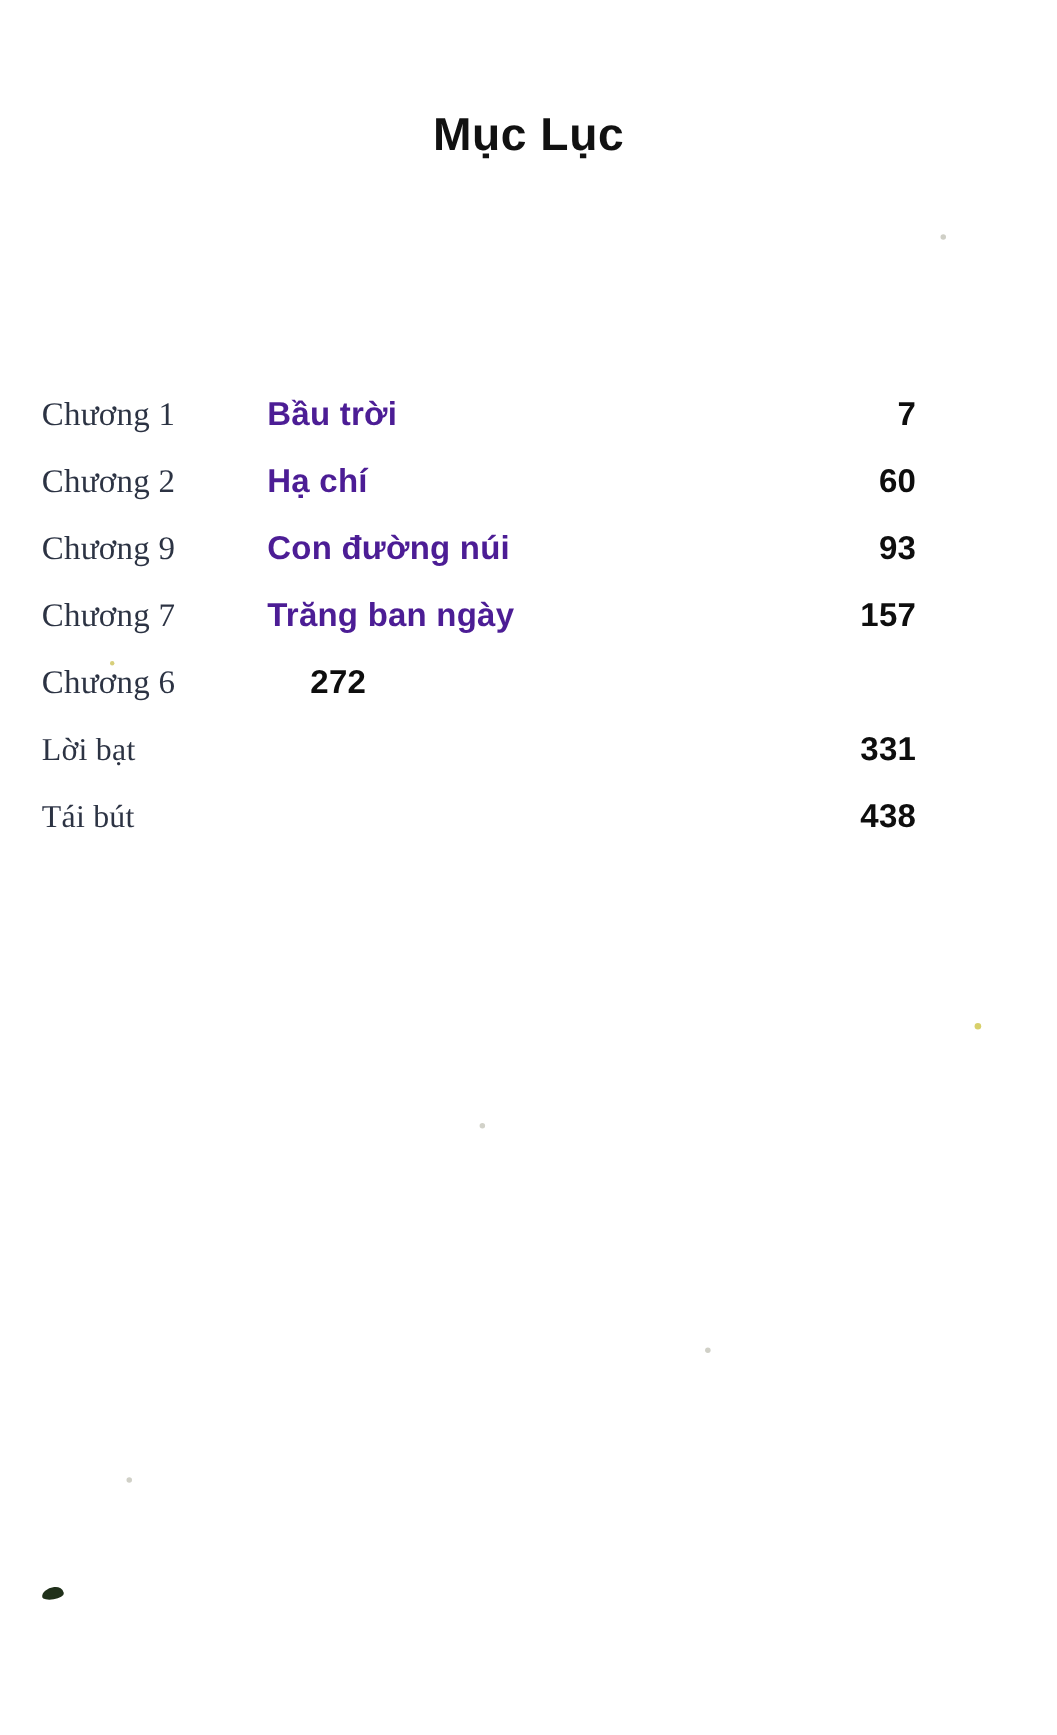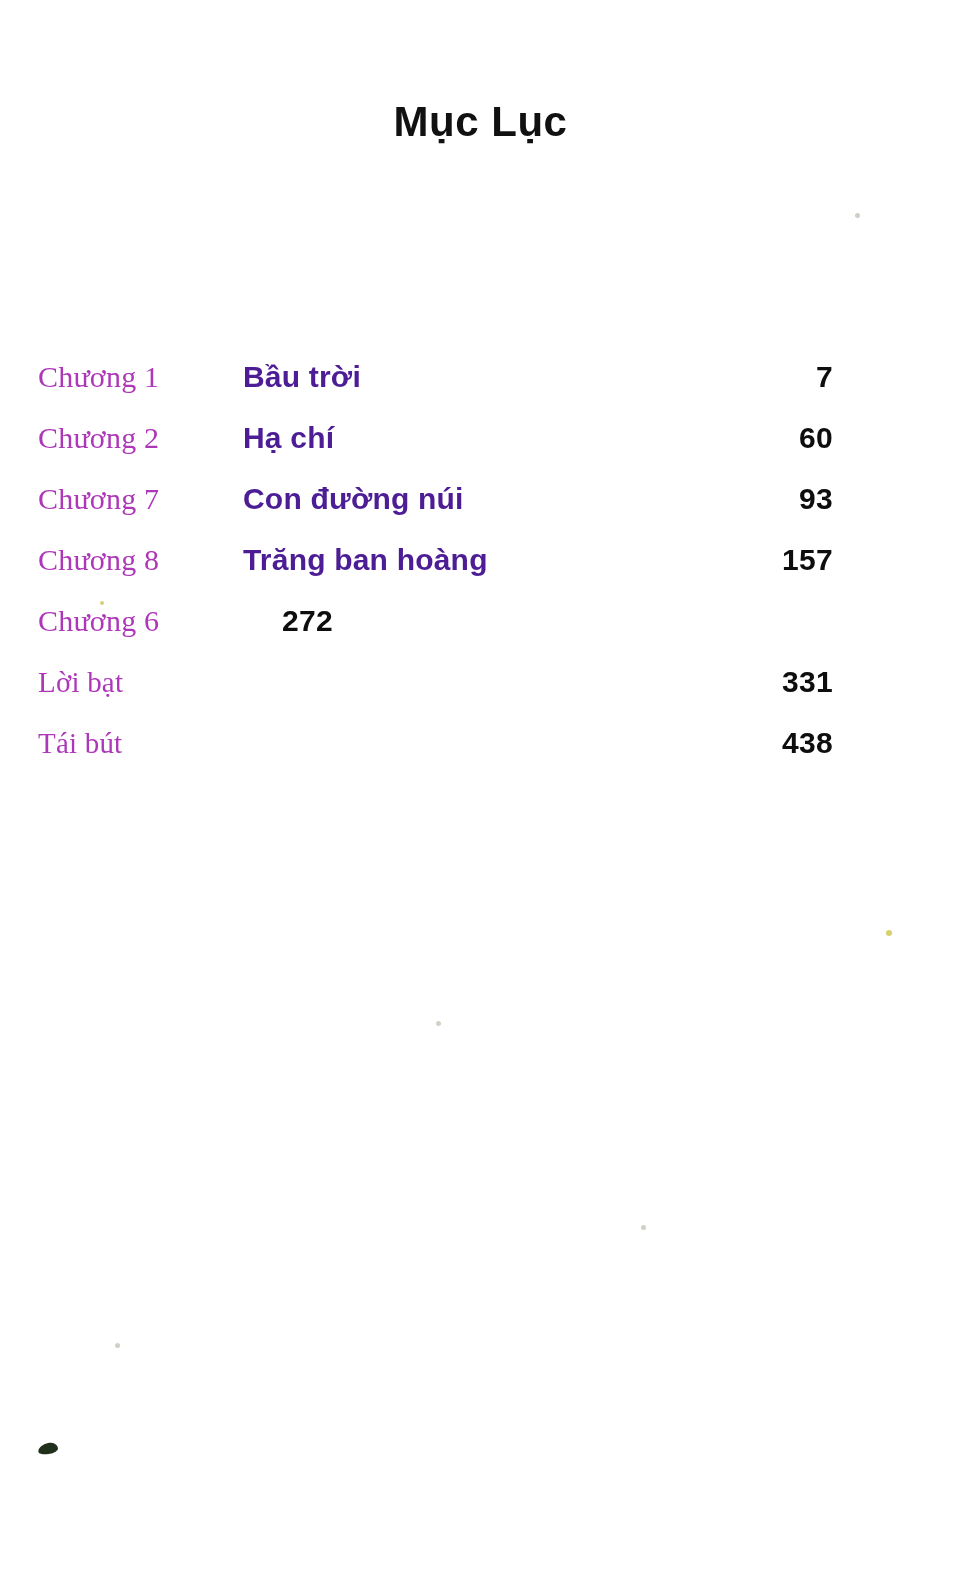--- a/index.html
+++ b/index.html
@@ -41,21 +41,21 @@
   .toc-row {
     display: flex;
     align-items: baseline;
     height: 61px;
   }
   .toc-chapter {
     width: 205px;
     flex: 0 0 205px;
     font-family: "Liberation Serif", serif;
     font-size: 30px;
-    color: #a21caf;
+    color: #0f172a;
     letter-spacing: 0.2px;
     opacity: 0.88;
   }
   .toc-label {
     flex: 1 1 auto;
     font-size: 30px;
     font-weight: bold;
     color: #4c1d95;
     letter-spacing: 0.2px;
   }
@@ -107,28 +107,28 @@
       <span class="toc-page">7</span>
     </div>
 
     <div class="toc-row">
       <span class="toc-chapter">Chương 2</span>
       <span class="toc-label">Hạ chí</span>
       <span class="toc-page">60</span>
     </div>
 
     <div class="toc-row">
-      <span class="toc-chapter">Chương 7</span>
+      <span class="toc-chapter">Chương 9</span>
       <span class="toc-label">Con đường núi</span>
       <span class="toc-page">93</span>
     </div>
 
     <div class="toc-row">
-      <span class="toc-chapter">Chương 8</span>
-      <span class="toc-label">Trăng ban hoàng</span>
+      <span class="toc-chapter">Chương 7</span>
+      <span class="toc-label">Trăng ban ngày</span>
       <span class="toc-page">157</span>
     </div>
 
 
     <div class="toc-row">
       <span class="toc-chapter">Chương 6</span>
       <span class="toc-page">272</span>
     </div>
 
     <div class="toc-row spec-row">

